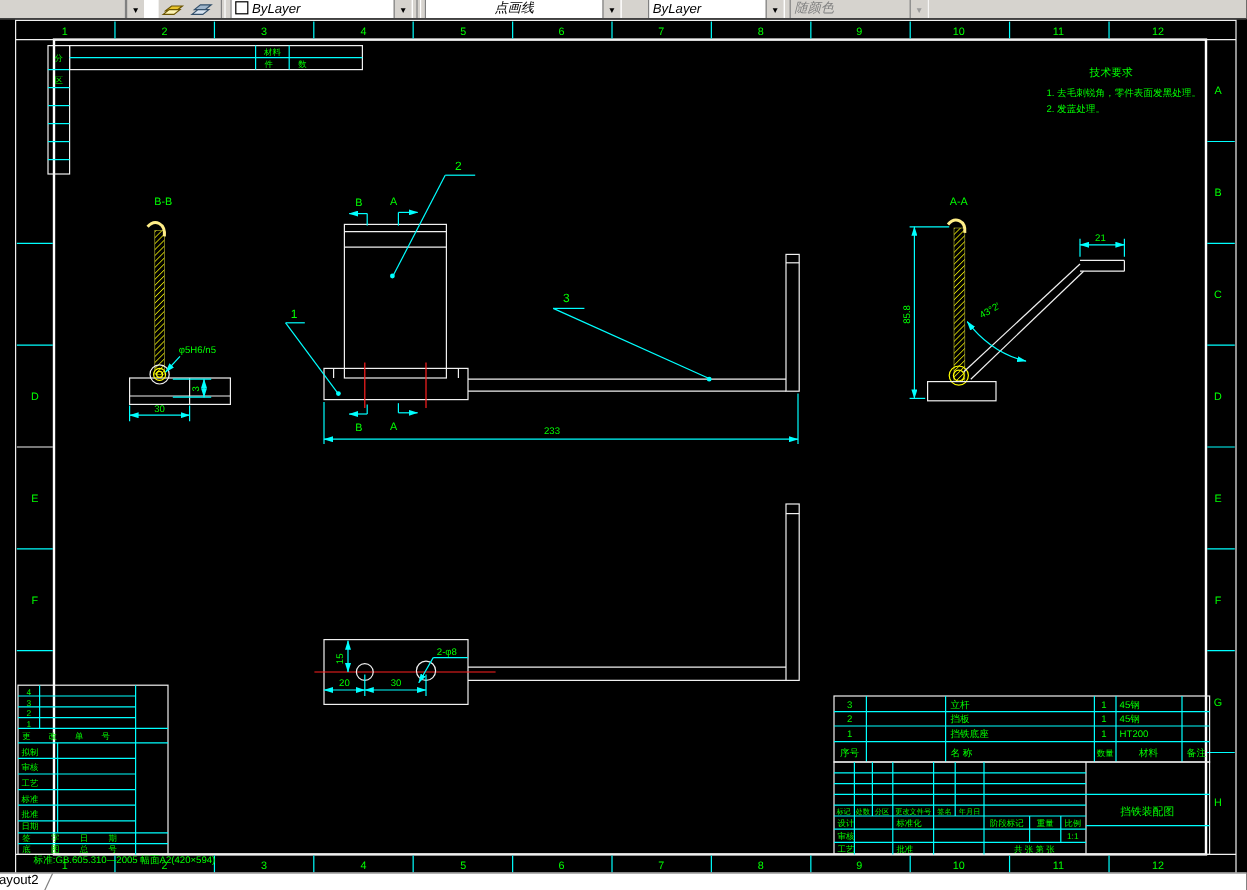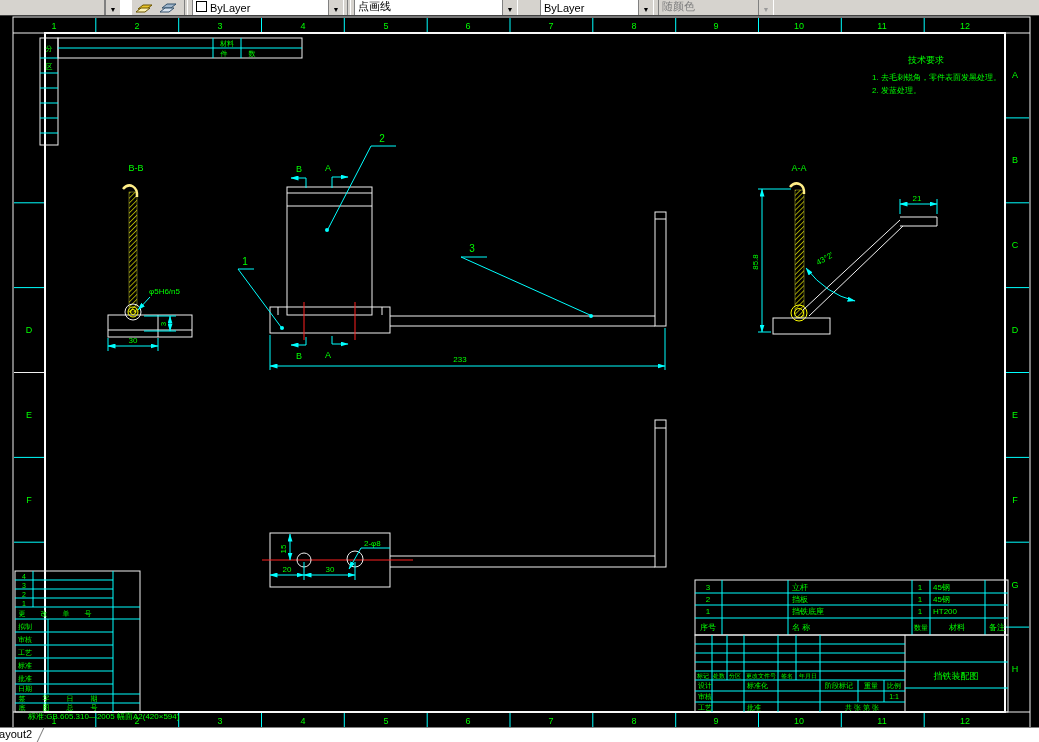--- a/index.html
+++ b/index.html
@@ -4,21 +4,21 @@
 <style>
   html,body{margin:0;padding:0;background:#000;}
   #screen{position:relative;width:1039px;height:742px;background:#000;overflow:hidden;
           font-family:"Liberation Sans","DejaVu Sans",sans-serif;}
   
   #toolbar{position:absolute;left:0;top:0;width:1039px;height:15px;background:#d6d3ce;
            border-bottom:1px solid #404040;overflow:hidden;z-index:5;}
   .tb-sep{position:absolute;top:-2px;width:2px;height:20px;border-left:1px solid #808080;border-right:1px solid #fff;}
   .combo{position:absolute;top:-6px;height:20px;background:#fff;display:flex;align-items:flex-end;
          border:1px solid;border-color:#808080 #fff #fff #808080;font-size:11px;color:#000;}
-  .combo .val{flex:1;padding:0 3px 1px 3px;white-space:nowrap;overflow:hidden;}
+  .combo .val{flex:1;padding:0 3px 1px 3px;white-space:nowrap;overflow:hidden;font-style:italic;}
   .combo .arrow{width:15px;height:100%;background:#d6d3ce;border-left:1px solid #808080;
                 display:flex;align-items:flex-end;justify-content:center;font-size:7px;color:#000;padding-bottom:2px;box-sizing:border-box;}
   .combo.disabled{background:#d6d3ce;color:#808080;}
   .combo.disabled .arrow{color:#9a9a9a;}
   .swatch{width:9px;height:9px;border:1px solid #000;background:#fff;margin:0 0 3px 3px;align-self:flex-end;}
   .tbtn{position:absolute;top:-4px;width:22px;height:18px;}
   
   #statusbar{position:absolute;left:0;bottom:0;width:1039px;height:14px;background:#fff;
              border-top:1px solid #808080;color:#000;font-size:11px;overflow:hidden;z-index:5;}
   #statusbar .tab{position:absolute;left:-7px;top:0px;}
@@ -57,21 +57,21 @@
       </svg>
     </div>
     <div class="tb-sep" style="left:184px;"></div>
     <div class="combo" style="left:192px;width:150px;">
       <div class="swatch"></div>
       <div class="val">ByLayer</div>
       <div class="arrow">▼</div>
     </div>
     <div class="tb-sep" style="left:347px;"></div>
     <div class="combo" style="left:354px;width:162px;">
-      <div class="val" style="">点画线</div>
+      <div class="val" style="text-align:center;">点画线</div>
       <div class="arrow">▼</div>
     </div>
     <div class="combo" style="left:540px;width:112px;">
       <div class="val">ByLayer</div>
       <div class="arrow">▼</div>
     </div>
     <div class="combo disabled" style="left:658px;width:114px;">
       <div class="val">随颜色</div>
       <div class="arrow">▼</div>
     </div>

